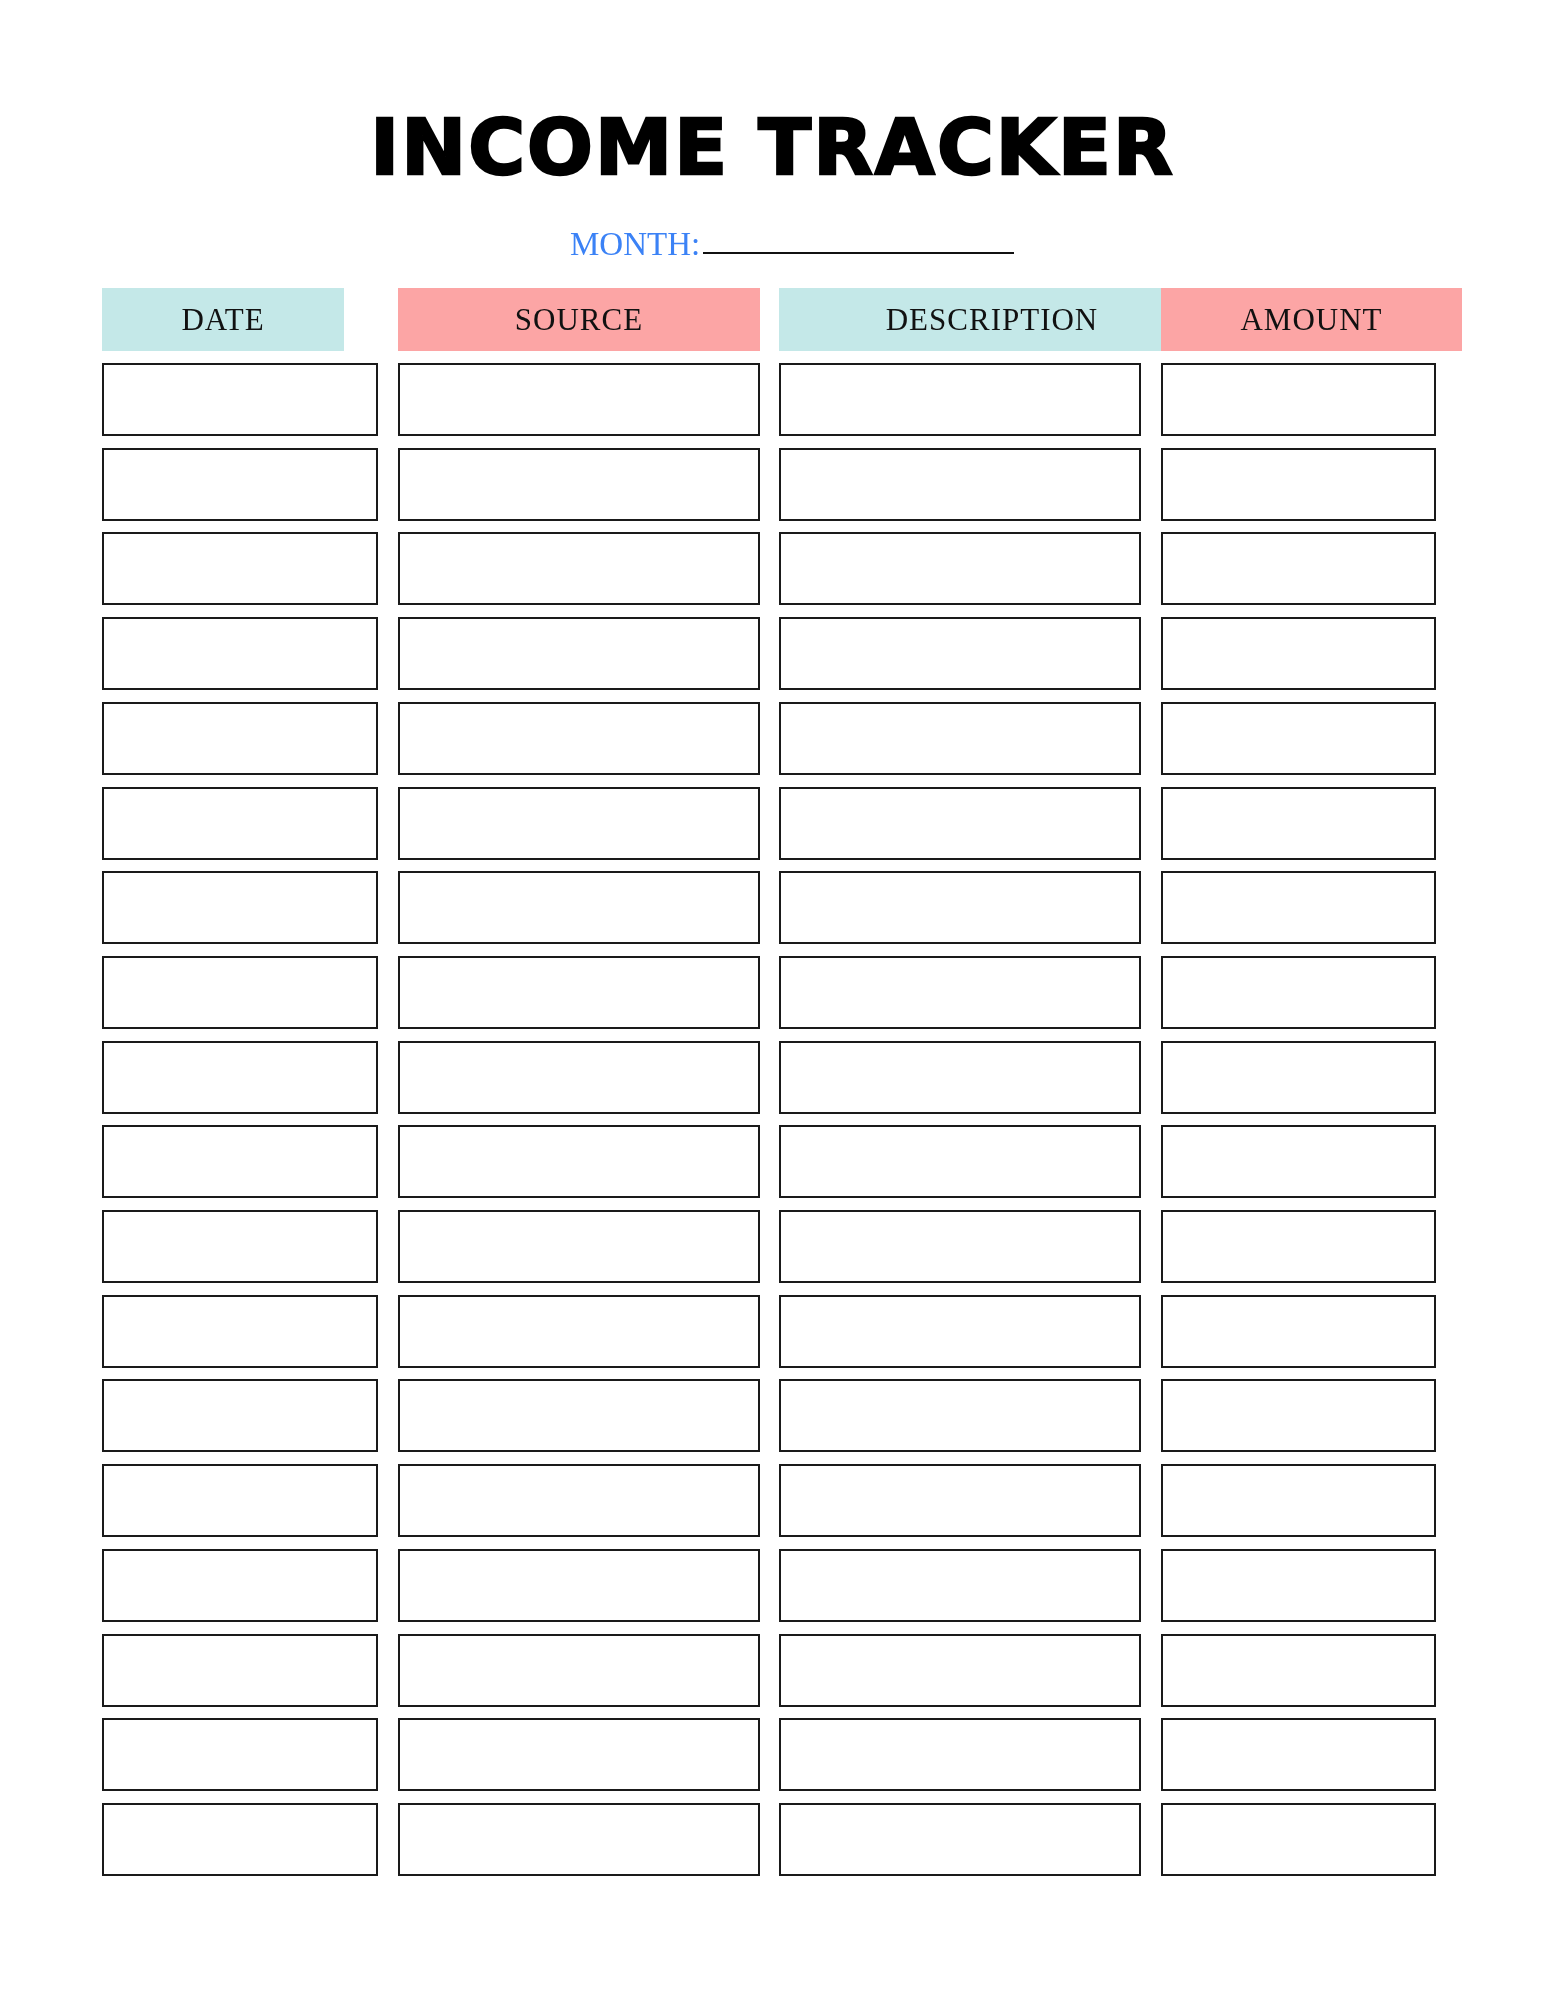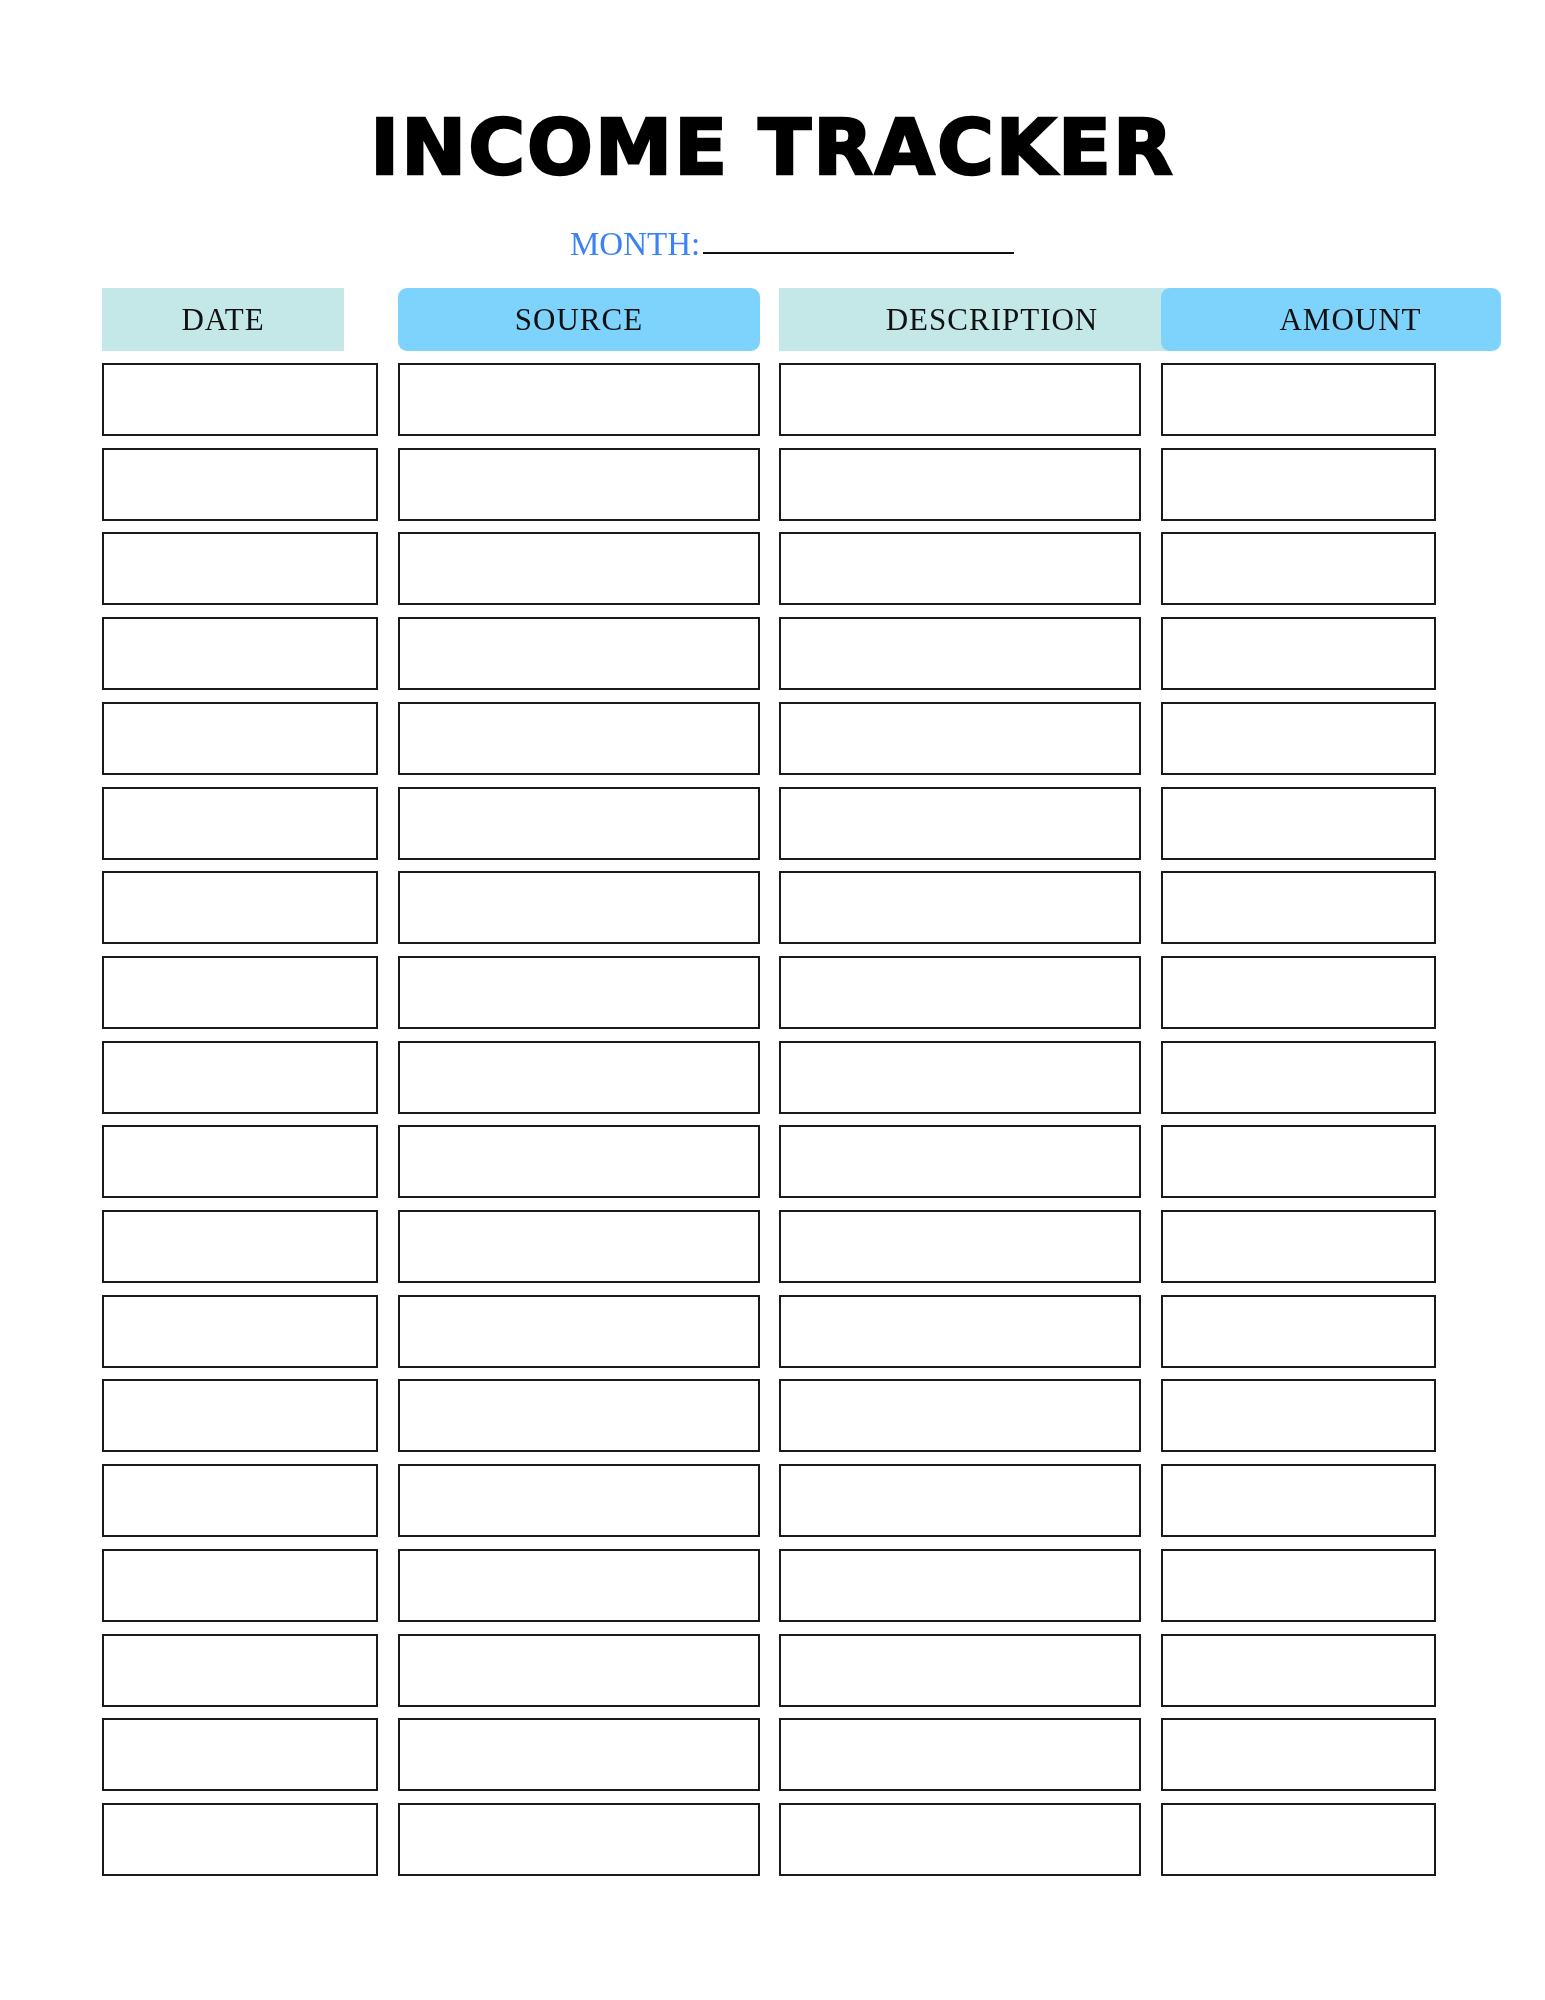--- a/index.html
+++ b/index.html
@@ -66,21 +66,21 @@
       height: 63px;
       display: flex;
       align-items: center;
       justify-content: center;
       font-family: "Liberation Serif", serif;
       font-size: 31px;
       letter-spacing: 1px;
       color: #111111;
     }
     .col-header.dark { background: #c4e8e8; }
-    .col-header.light { background: #7dd3fc; border-radius: 9px; }
+    .col-header.light { background: #fca5a5; }
 
     .rows {
       position: absolute;
       top: 363px;
       left: 0;
       width: 1545px;
     }
     .row {
       position: absolute;
       left: 0;
@@ -111,21 +111,21 @@
 
 <div class="month-row">
   <span class="month-label">MONTH:</span>
   <span class="month-line"></span>
 </div>
 
 <div class="headers">
   <div class="col-header dark" style="left:102px;width:242px;">DATE</div>
   <div class="col-header light" style="left:398px;width:362px;">SOURCE</div>
   <div class="col-header dark" style="left:779px;width:362px;padding-left:32px;">DESCRIPTION</div>
-  <div class="col-header light" style="left:1161px;width:301px;padding-left:39px;">AMOUNT</div>
+  <div class="col-header light" style="left:1161px;width:301px;">AMOUNT</div>
 </div>
 
 <div class="rows" id="rows">
     <div class="row" style="top: 0px;">
       <div class="cell c-date"></div>
       <div class="cell c-source"></div>
       <div class="cell c-desc"></div>
       <div class="cell c-amount"></div>
     </div>
     <div class="row" style="top: 85px;">

